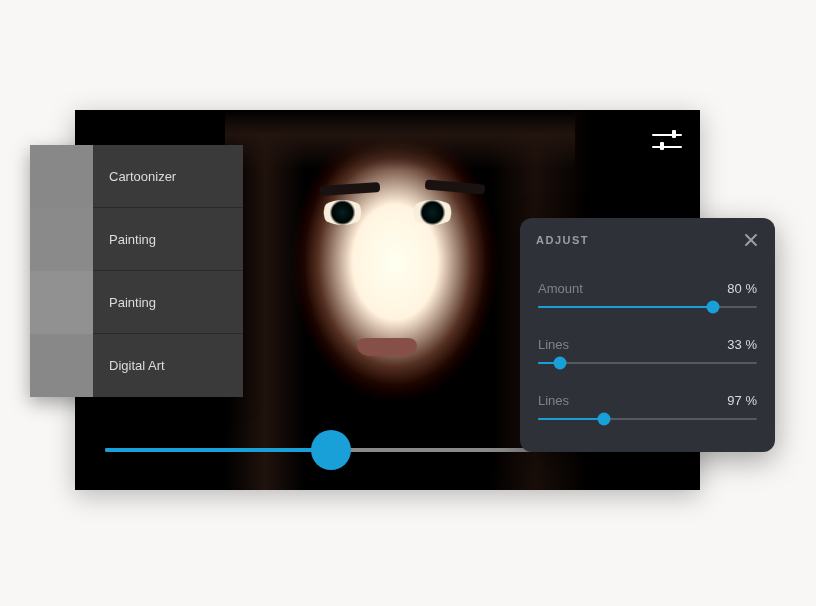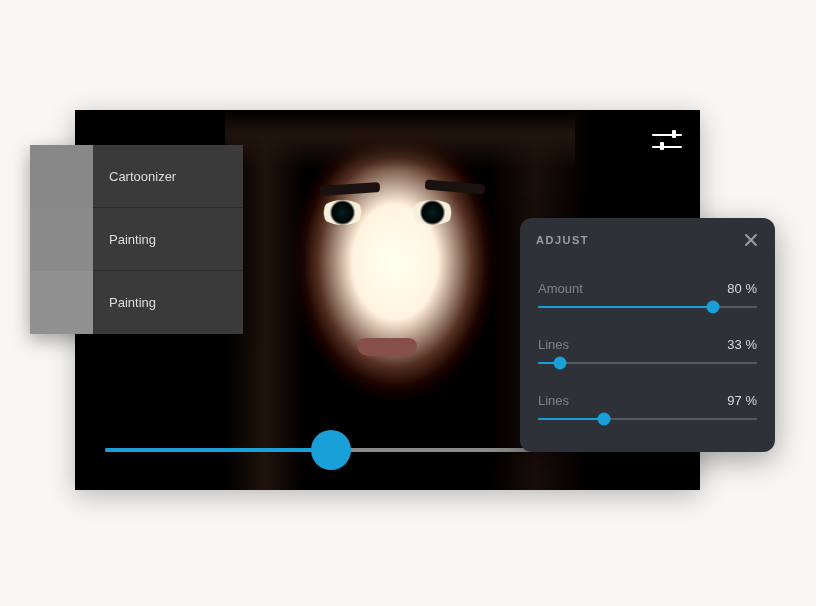--- a/index.html
+++ b/index.html
@@ -187,20 +187,24 @@
     <div class="lbl">Cartoonizer</div>
   </div>
   <div class="filter-item">
     <div class="thumb th-paint"></div>
     <div class="lbl">Painting</div>
   </div>
   <div class="filter-item">
     <div class="thumb th-sketch"></div>
     <div class="lbl">Painting</div>
   </div>
+  <div class="filter-item">
+    <div class="thumb th-digital"></div>
+    <div class="lbl">Digital Art</div>
+  </div>
 </div>
 
 <div class="adjust-panel">
   <div class="adjust-header">
     <div class="adjust-title">ADJUST</div>
     <div class="close-btn"></div>
   </div>
 
   <div class="slider-row">
     <div class="slider-top">

